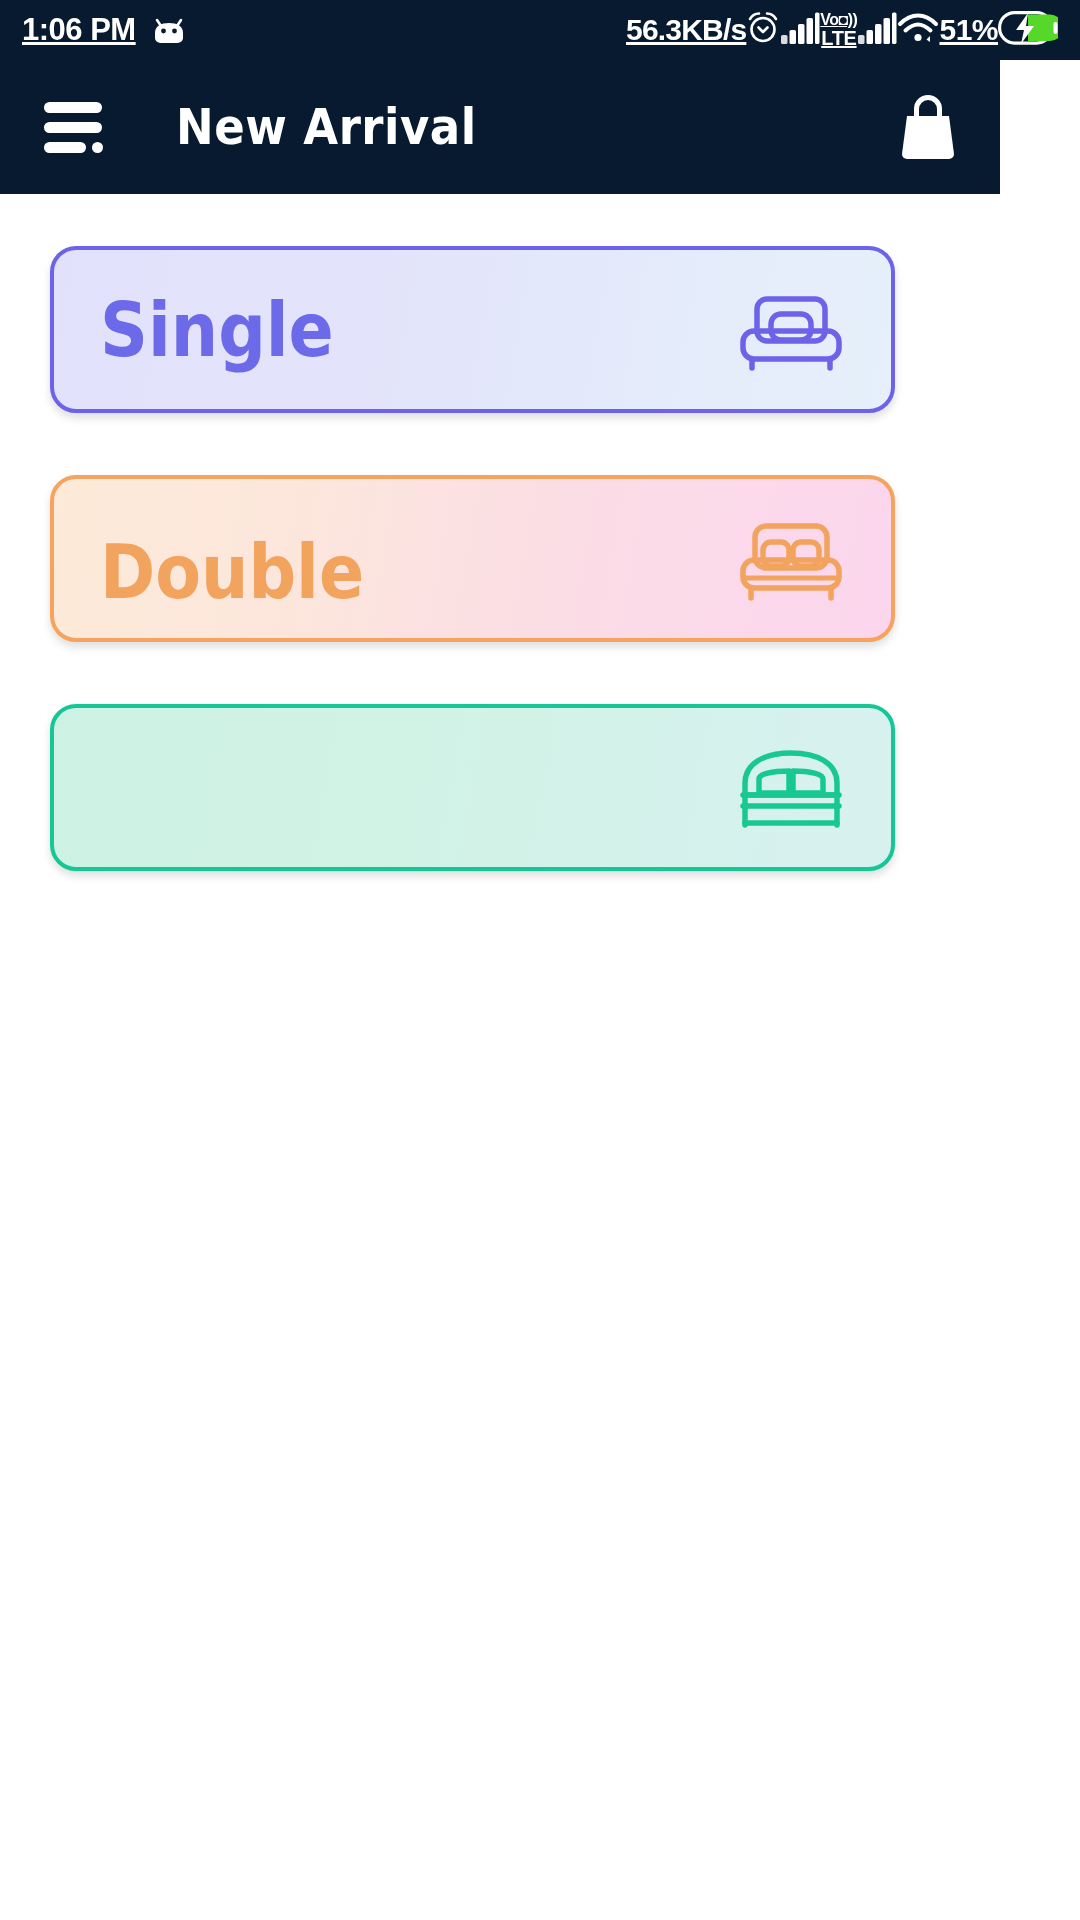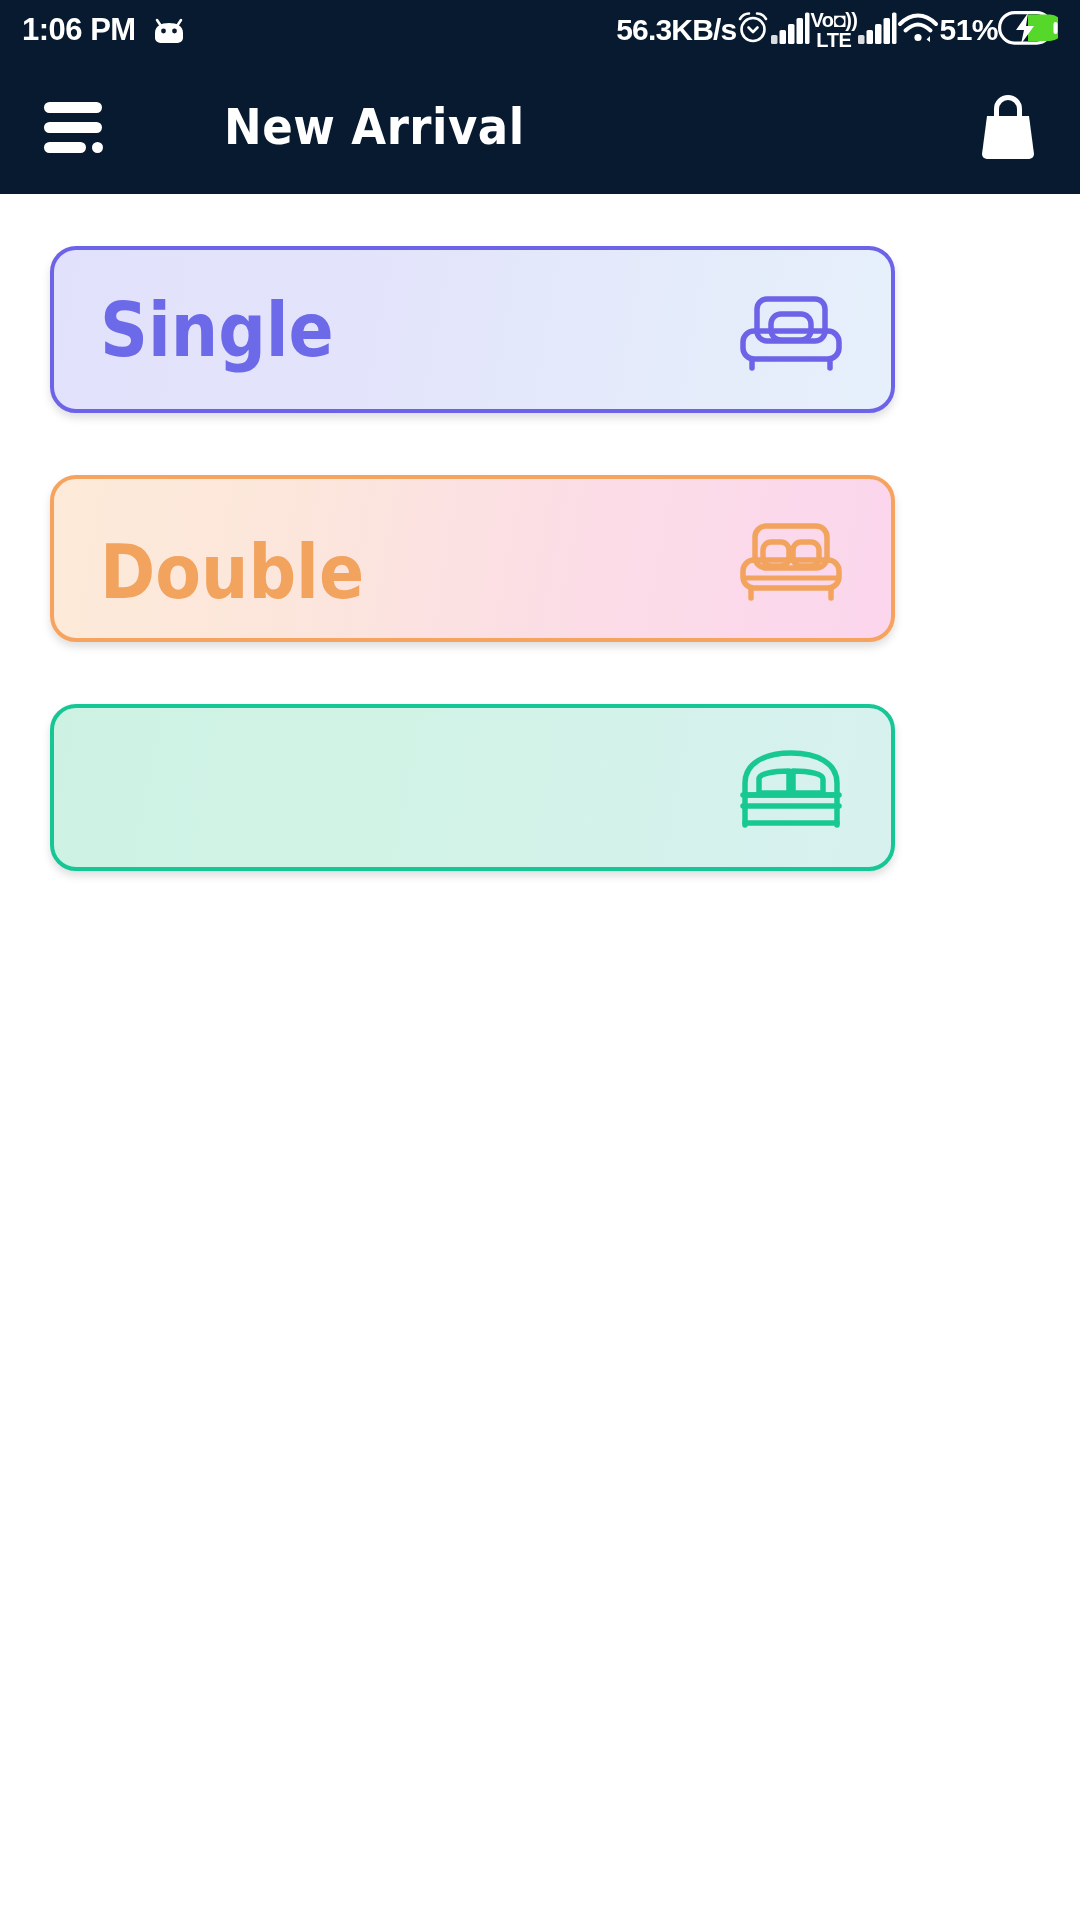--- a/index.html
+++ b/index.html
@@ -10,50 +10,50 @@
     overflow:hidden;
   }
 
   
   .status-bar {
     height:60px; width:1080px;
     background:#071A2F;
     display:flex; align-items:center;
     padding:0 22px;
     color:#ffffff;
+    text-decoration:underline;
   }
   .status-left { display:flex; align-items:center; gap:16px; }
   .status-time {
     font-size:31px; font-weight:bold;
     letter-spacing:-0.5px; color:#ffffff;
   }
   .android-head { display:block; }
   .status-spacer { flex:1; }
   .status-right { display:flex; align-items:center; }
   .net-speed {
     font-size:30px; font-weight:bold; color:#ffffff;
     letter-spacing:-0.8px;
   }
   .volte-ic {
     display:flex; flex-direction:column; align-items:center;
     line-height:1; color:#fff;
   }
-  .volte-top { font-size:20px; font-weight:bold; letter-spacing:-0.5px; }
+  .volte-top { font-size:16px; font-weight:bold; letter-spacing:-0.5px; }
   .volte-bot { font-size:20px; font-weight:bold; letter-spacing:-0.3px; }
   .batt-pct {
     font-size:30px; font-weight:bold; color:#ffffff; letter-spacing:-0.5px;
   }
 
   
   .app-bar {
-    height:134px; width:1080px;
+    height:134px; width:1000px;
     background:#071A2F;
     display:flex; align-items:center;
     padding:0 40px 0 44px;
-    gap:48px;
   }
   .menu-btn {
     display:flex; flex-direction:column; gap:9px;
     width:64px; cursor:pointer;
   }
   .menu-bar-1, .menu-bar-2 { height:11px; border-radius:6px; background:#ffffff; }
   .menu-bar-1 { width:58px; }
   .menu-bar-2 { width:58px; }
   .menu-row-3 { display:flex; align-items:center; gap:6px; }
   .menu-bar-3 { width:42px; height:11px; border-radius:6px; background:#ffffff; }

